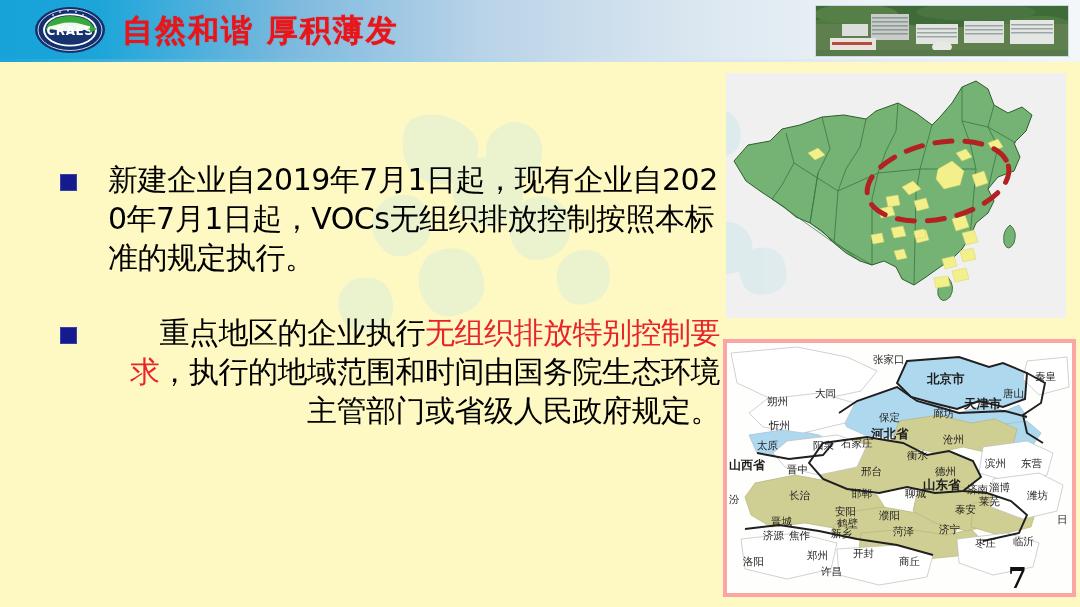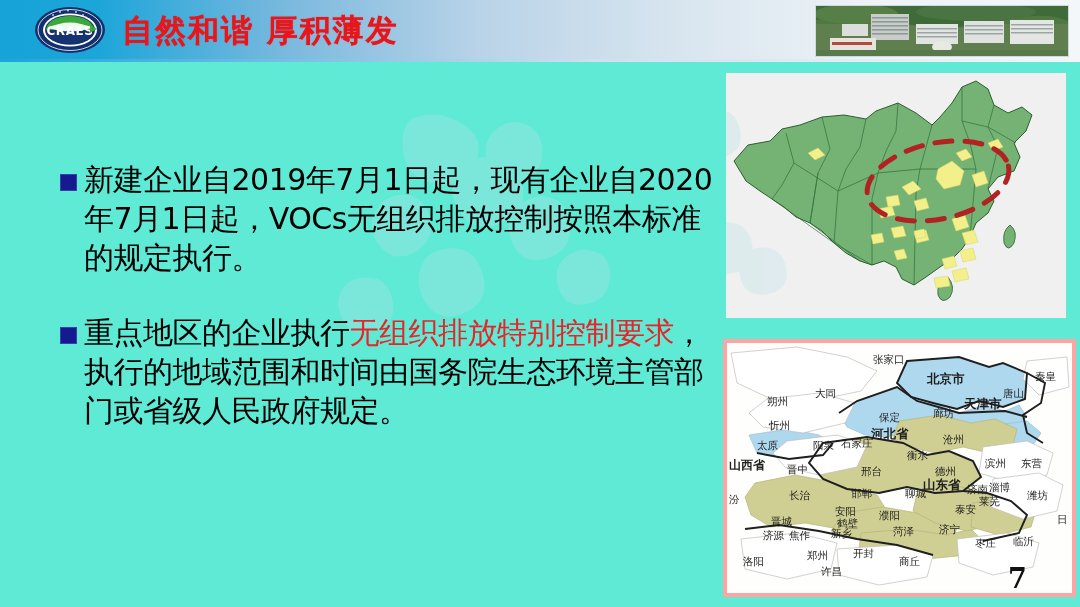--- a/index.html
+++ b/index.html
@@ -2,21 +2,21 @@
 <html><head>
 <meta charset="utf-8">
 <style>
   html,body{margin:0;padding:0;}
   body{
     width:1080px;height:607px;
     background:#ffffff;
     font-family:"Liberation Sans","DejaVu Sans",sans-serif;
     overflow:hidden;position:relative;
   }
-  .slide{position:relative;width:1080px;height:607px;overflow:hidden;background:#5eead4;text-decoration:underline;}
+  .slide{position:relative;width:1080px;height:607px;overflow:hidden;background:#fef9c3;text-decoration:underline;}
 
   
   .header{
     position:absolute;left:0;top:0;width:1080px;height:59px;
     background:linear-gradient(to right,#18a3d8 0px,#1ba5d9 95px,#7cb9de 290px,#b9d3e8 480px,#dbe7f0 700px,#eef3f7 880px,#f4f7fa 1080px);
   }
   .header-underline{
     position:absolute;left:0;top:59px;width:1080px;height:3px;
     background:linear-gradient(to right,#1ba5d9 0%,#cfe0ee 55%,#f2f6f9 100%);
   }
@@ -55,21 +55,21 @@
 
   
   .body-col{position:absolute;left:60px;top:160px;width:660px;}
 
   .bullet-row{position:relative;display:block;margin-bottom:22px;}
   .bullet-sq{
     position:absolute;left:0px;top:14px;width:15px;height:15px;
     background:#151a8e;border:1px solid #3b3fa8;
   }
   .bullet-text{
-    margin-left:24px;
+    margin-left:48px;
     font-size:30px;line-height:1.30;color:#000;
     font-family:"DejaVu Sans","Liberation Sans",sans-serif;
     letter-spacing:-0.5px;
     word-break:break-all;
   }
   .red{color:#e8242b;}
 
   .subs{margin-left:55px;margin-top:6px;}
   .sub-row{position:relative;margin-bottom:2px;}
   .sub-sq{
@@ -192,21 +192,21 @@
 
   <div class="body-col">
 
     <div class="bullet-row">
       <span class="bullet-sq"></span>
       <div class="bullet-text">
         <span>新建企业自2019年7月1日起，现有企业自2020年7月1日起，VOCs无组织排放控制按照本标准的规定执行。</span>
       </div>
     </div>
 
-    <div class="bullet-row" style="margin-top:36px;">
+    <div class="bullet-row" style="margin-top:36px;text-align:right;">
       <span class="bullet-sq"></span>
       <div class="bullet-text">
         <span>重点地区的企业执行</span><span class="red">无组织排放特别控制要求</span><span>，执行的地域范围和时间由国务院生态环境主管部门或省级人民政府规定。</span>
       </div>
     </div>
 
 
   </div>
 
   <div class="map-china">

